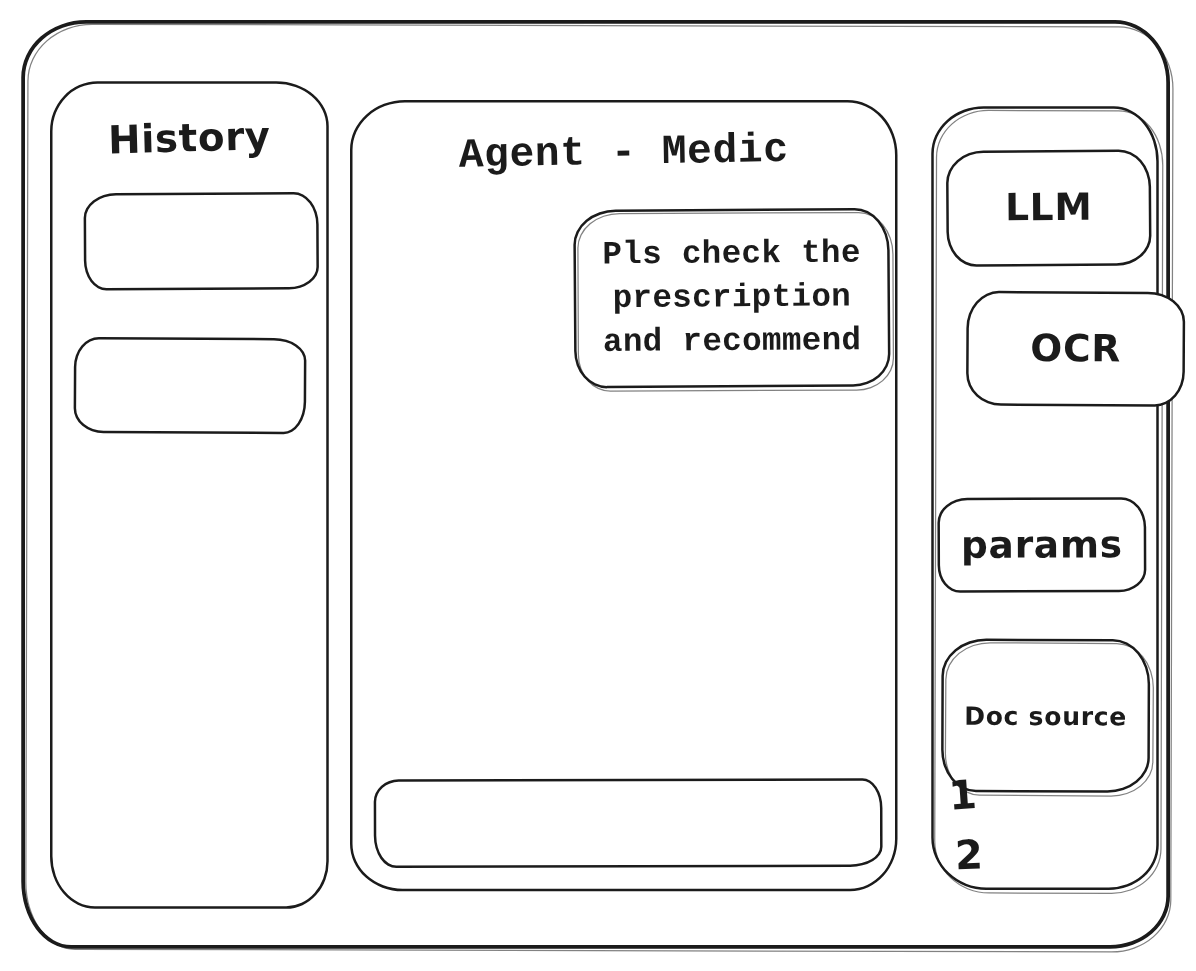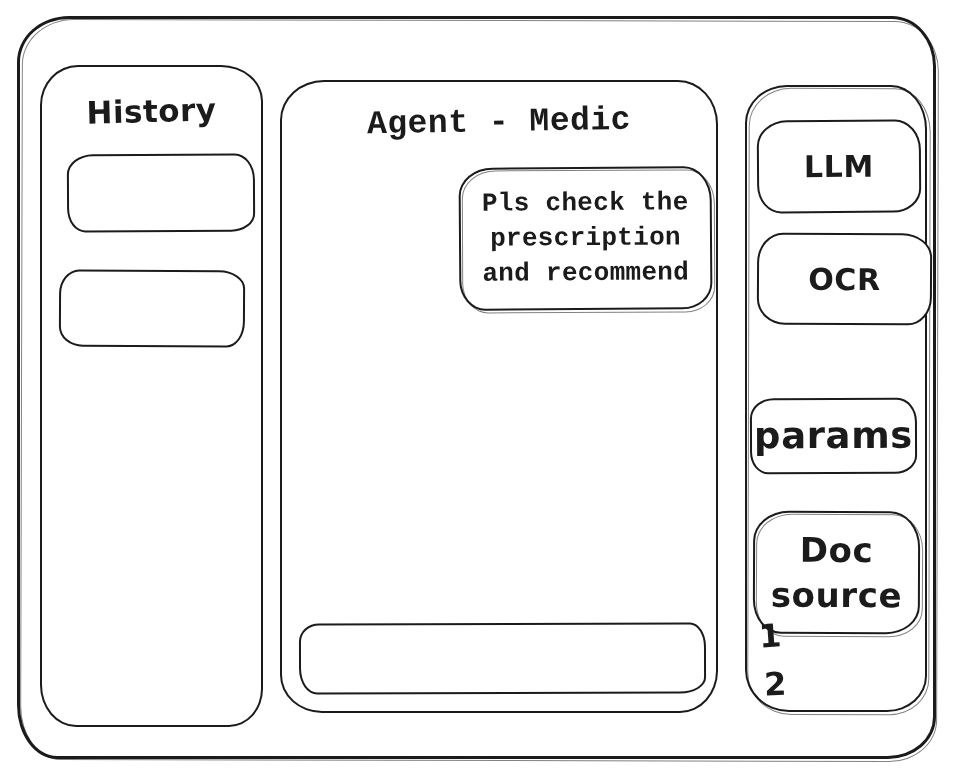--- a/index.html
+++ b/index.html
@@ -144,34 +144,34 @@
     letter-spacing: 0.6px;
     line-height: 1.3;
     cursor: pointer;
   }
   #btn-llm {
     left: 10px; top: 33px; width: 164px; height: 93px;
     border-radius: 30px 26px 28px 24px / 26px 30px 24px 28px;
     transform: rotate(-0.4deg);
   }
   #btn-ocr {
-    left: 10px; top: 146px; width: 175px; height: 92px;
+    left: 26px; top: 146px; width: 175px; height: 92px;
     border-radius: 26px 30px 24px 28px / 30px 24px 28px 26px;
     transform: rotate(0.3deg);
   }
   #btn-params {
     left: 3px; top: 311px; width: 167px; height: 76px;
     border-radius: 24px 20px 22px 18px / 20px 24px 18px 22px;
-    font-size: 37px;
+    font-size: 30px;
     transform: rotate(-0.2deg);
   }
   #btn-doc-source {
     left: 6px; top: 424px; width: 167px; height: 123px;
     border-radius: 36px 30px 34px 28px / 30px 36px 28px 34px;
-    font-size: 34px;
+    font-size: 20px;
     padding: 4px 10px;
     transform: rotate(0.2deg);
   }
   .doc-item {
     position: absolute;
     font-size: 32px;
     font-weight: bold;
     cursor: pointer;
   }
   #doc-item-1 { left: 12px; top: 530px; transform: rotate(-4deg); }

